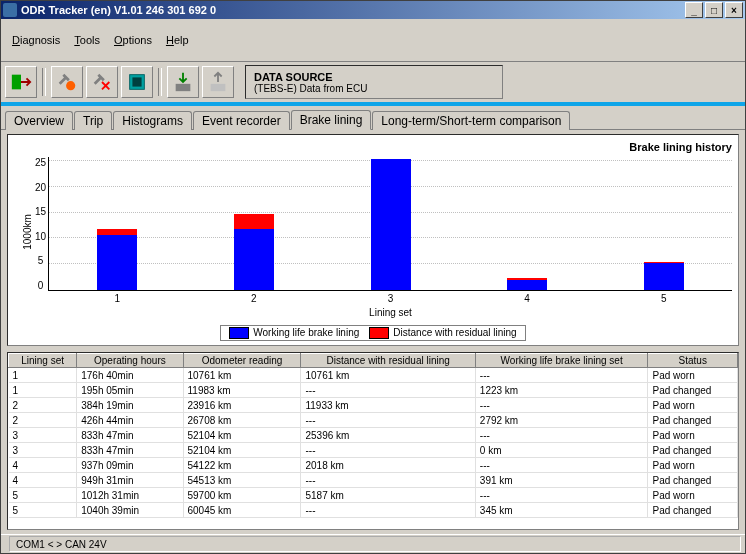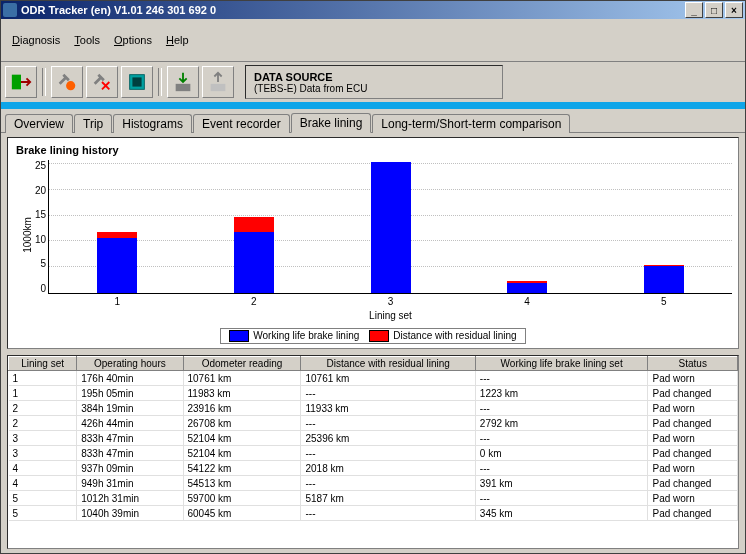--- a/index.html
+++ b/index.html
@@ -4,36 +4,36 @@
 <style>
 html,body{margin:0;padding:0;font-family:Tahoma,Arial,sans-serif;font-size:11px;background:#d4d0c8;color:#000;}
 .window{width:746px;height:554px;border:1px solid #404040;background:#d4d0c8;display:flex;flex-direction:column;box-sizing:border-box;overflow:hidden;}
 .titlebar{height:18px;background:linear-gradient(to right,#0a246a,#a6caf0);color:#fff;display:flex;align-items:center;padding:0 2px;font-weight:bold;font-size:11px;}
 .titlebar .ticon{width:14px;height:14px;background:#3a6ea5;border-radius:2px;margin-right:4px;}
 .titlebar .wbtns{margin-left:auto;display:flex;gap:2px;}
 .titlebar .wbtn{width:16px;height:14px;background:#d4d0c8;border:1px solid #fff;border-right-color:#404040;border-bottom-color:#404040;display:flex;align-items:center;justify-content:center;font-size:10px;color:#000;}
 .menubar{height:18px;background:#d4d0c8;display:flex;align-items:center;padding:12px 4px;border-bottom:1px solid #808080;}
 .menubar .mitem{padding:1px 7px;}
 .menubar .mitem:first-letter{text-decoration:underline;}
-.toolbar{height:36px;background:#d4d0c8;border-bottom:7px solid #0ea5e9;display:flex;align-items:center;padding:2px 4px;gap:3px;}
+.toolbar{height:36px;background:#d4d0c8;border-bottom:4px solid #0ea5e9;display:flex;align-items:center;padding:2px 4px;gap:3px;}
 .tbtn{width:30px;height:30px;border:1px solid #fff;border-right-color:#808080;border-bottom-color:#808080;background:#d4d0c8;display:flex;align-items:center;justify-content:center;}
 .tbtn svg{width:22px;height:22px;}
 .dsbox{margin-left:8px;border:1px inset #808080;padding:2px 8px;height:28px;display:flex;flex-direction:column;justify-content:center;min-width:240px;}
 .dsbox .l1{font-weight:bold;font-size:11px;}
 .dsbox .l2{font-size:10px;}
 .tabs{display:flex;align-items:flex-end;padding:3px 4px 0 4px;border-bottom:1px solid #808080;}
 .tab{padding:2px 8px;border:1px solid #808080;border-bottom:none;background:#d4d0c8;margin-right:1px;border-top-left-radius:3px;border-top-right-radius:3px;font-size:12px;position:relative;top:1px;}
 .tab.active{background:#d4d0c8;border-bottom:1px solid #d4d0c8;font-weight:normal;z-index:2;}
 .content{flex:1;padding:4px 6px;background:#d4d0c8;overflow:hidden;display:flex;flex-direction:column;}
 .chartframe{border:1px inset #808080;background:#fff;padding:4px 6px 2px 6px;}
-.chartframe .ctitle{font-weight:bold;font-size:11px;margin:2px 0 4px 2px;color:#000;}
+.chartframe .ctitle{font-weight:bold;font-size:11px;margin:2px 0 4px 2px;color:#000;text-align:right;}
 .chartbody{position:relative;height:150px;display:flex;}
 .yaxis{width:34px;position:relative;}
 .ylabel-rot{position:absolute;left:-4px;top:50%;transform:translateY(-50%) rotate(-90deg);font-size:10px;white-space:nowrap;}
-.yticks{position:absolute;right:2px;top:0;bottom:16px;display:flex;flex-direction:column;justify-content:space-between;text-align:right;font-size:10px;}
+.yticks{position:absolute;right:2px;top:0;bottom:16px;display:flex;flex-direction:column;justify-content:space-between;text-align:center;font-size:10px;}
 .plot{flex:1;position:relative;border-left:1px solid #000;border-bottom:1px solid #000;margin-bottom:16px;}
 .grid-h{position:absolute;left:0;right:0;border-top:1px dotted #c0c0c0;}
 .barg{position:absolute;bottom:0;width:60px;display:flex;justify-content:center;}
 .stack{width:40px;display:flex;flex-direction:column-reverse;}
 .seg{width:100%;}
 .seg.blue{background:#0000ff;}
 .seg.red{background:#ff0000;}
 .xt{position:absolute;bottom:-14px;font-size:10px;transform:translateX(-50%);}
 .xlab{position:absolute;bottom:-14px;left:50%;transform:translateX(-50%);font-size:10px;}
 .legend{display:flex;justify-content:center;gap:10px;border:1px solid #808080;margin:18px auto 2px auto;padding:1px 8px;width:fit-content;font-size:10px;}
@@ -281,13 +281,17 @@
               <td>60045 km</td>
               <td>---</td>
               <td>345 km</td>
               <td>Pad changed</td>
             </tr>
           </tbody>
       </table>
     </div>
   </div>
 
+  <div class="statusbar">
+    <div class="spacer"></div>
+    <div class="seg">COM1 &lt; &gt; CAN 24V</div>
+  </div>
 </div>
 
 </body></html>

